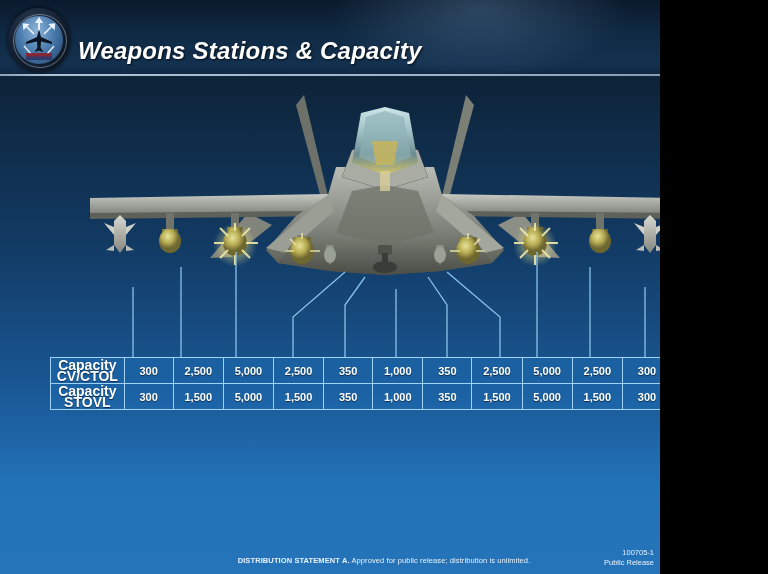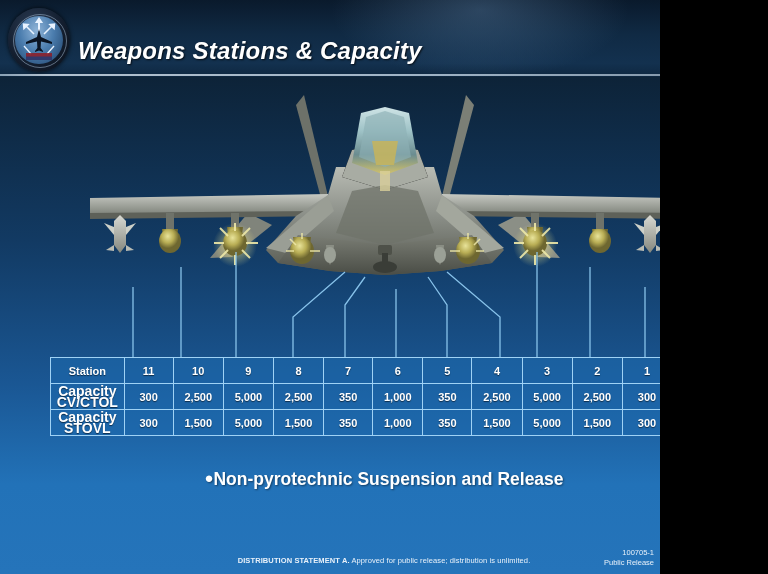--- a/index.html
+++ b/index.html
@@ -309,34 +309,20 @@
       <path d="M537 175 L537 280"></path>
 
       <path d="M590 190 L590 280"></path>
 
       <path d="M645 210 L645 280"></path>
     </g>
   </svg>
 
   <table id="tbl">
     <tbody>
-      <tr class="r-station">
-        <td class="rowlbl">Station</td>
-        <td class="data">11</td>
-        <td class="data">10</td>
-        <td class="data">9</td>
-        <td class="data">8</td>
-        <td class="data">7</td>
-        <td class="data">6</td>
-        <td class="data">5</td>
-        <td class="data">4</td>
-        <td class="data">3</td>
-        <td class="data">2</td>
-        <td class="data">1</td>
-      </tr>
       <tr class="r-cvctol">
         <td class="rowlbl two">
           <span>Capacity</span><br>
           <span>CV/CTOL</span>
         </td>
         <td class="data">300</td>
         <td class="data">2,500</td>
         <td class="data">5,000</td>
         <td class="data">2,500</td>
         <td class="data">350</td>
@@ -361,21 +347,20 @@
         <td class="data">350</td>
         <td class="data">1,500</td>
         <td class="data">5,000</td>
         <td class="data">1,500</td>
         <td class="data">300</td>
       </tr>
     </tbody>
   </table>
 
   <div id="bullets">
-    <div class="bullet"><span class="dot">●</span><span>Non-pyrotechnic Suspension and Release</span></div>
   </div>
 
   <div id="distro">
     <b>DISTRIBUTION STATEMENT A.</b><span> Approved for public release; distribution is unlimited.</span>
   </div>
   <div id="relnum">
     <div>100705-1</div>
     <div>Public Release</div>
   </div>
 

